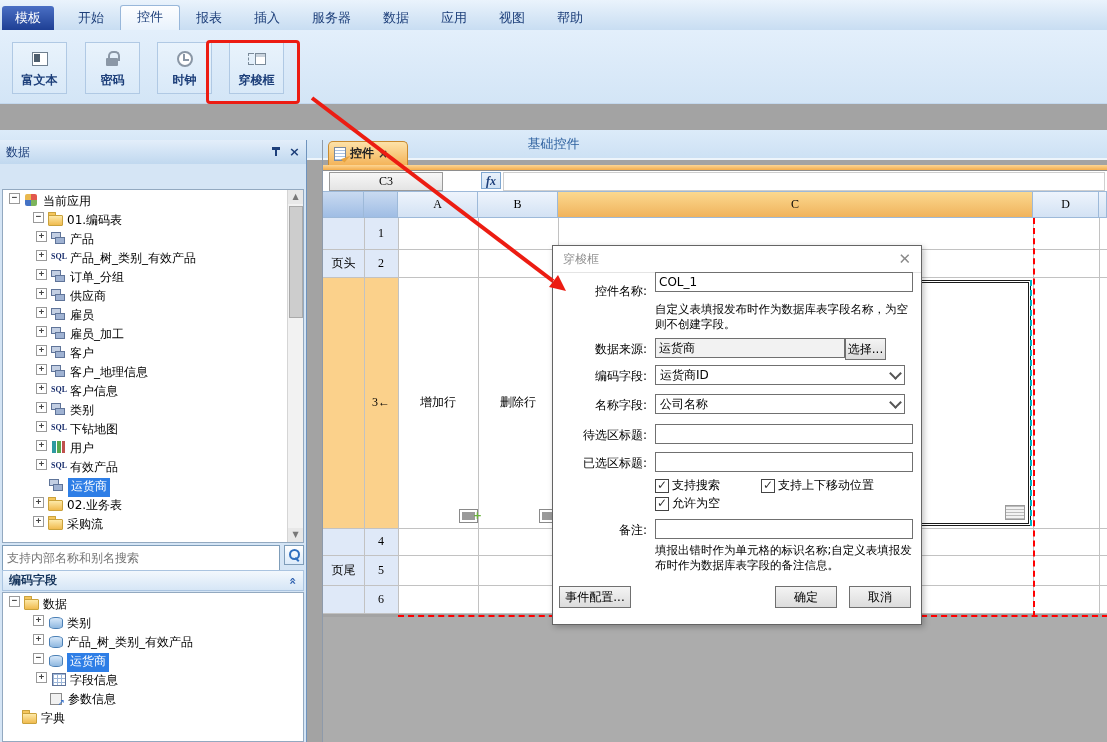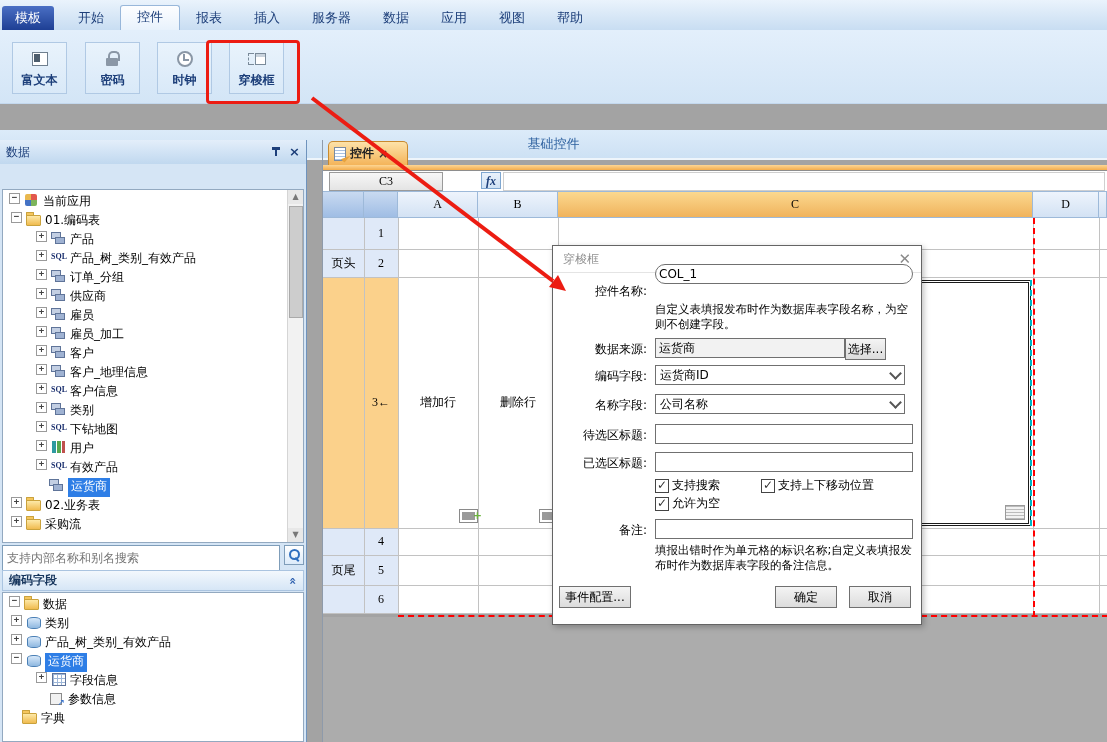--- a/index.html
+++ b/index.html
@@ -57,21 +57,21 @@
   .pinicon::after{content:"";position:absolute;left:1px;top:1px;width:8px;height:3px;background:#1d3f7a;}
   .xicon{color:#1d3f7a;font-weight:bold;font-size:13px;line-height:12px;}
   .sechdr{position:absolute;left:2px;right:2px;height:21px;background:linear-gradient(#f3f8fd,#d6e6f6);
        border:1px solid #aac4e0;box-sizing:border-box;display:flex;align-items:center;
        padding:0 6px;color:#17365d;font-weight:bold;font-size:12px;}
   .sechdr .sp{flex:1}
   .chev{display:inline-block;transform:rotate(90deg);color:#2c5fae;font-weight:bold;font-size:12px;}
   .treebox{position:absolute;left:2px;right:2px;background:#fff;border:1px solid #93a9c0;
        overflow:hidden;box-sizing:border-box;}
   .titem{display:flex;height:19px;white-space:nowrap;font-size:12px;}
-  .d0{padding-left:6px}.d1{padding-left:8px}.d2{padding-left:33px}
+  .d0{padding-left:6px}.d1{padding-left:30px}.d2{padding-left:33px}
   .exp{width:9px;height:9px;border:1px solid #9a9a9a;background:#fff;margin-right:4px;flex:none;
        position:relative;}
   .exp::before{position:absolute;left:0;top:-1px;width:9px;text-align:center;font:bold 9px/9px "DejaVu Sans Mono",monospace;color:#444;}
   .exp.plus::before{content:"+";}
   .exp.minus::before{content:"\2212";}
   .exp.none{border:none;background:transparent;}
   .tic{position:relative;width:16px;height:14px;margin-right:3px;flex:none;}
   .ic-cube::before{content:"";position:absolute;left:1px;top:1px;width:12px;height:12px;border-radius:2px;
        background:conic-gradient(#e2574c 0 25%,#7cb45c 0 50%,#4472c4 0 75%,#e9b84e 0);}
   .ic-folder::before{content:"";position:absolute;left:0;top:0;width:6px;height:3px;background:#f5c65d;
@@ -462,21 +462,21 @@
   </div>
 
   <div class="dialog">
     <div class="dtitle">
       <span>穿梭框</span>
       <span class="sp"></span>
       <span class="dclose">✕</span>
     </div>
 
     <div class="dl" style="top:37px">控件名称:</div>
-    <input class="di" style="top: 18px; border-radius: 10px;" value="COL_1">
+    <input class="di" style="top: 26px;" value="COL_1">
     <div class="dhelp" style="top:56px">自定义表填报发布时作为数据库表字段名称，为空</div>
     <div class="dhelp" style="top:71px">则不创建字段。</div>
 
     <div class="dl" style="top:95px">数据来源:</div>
     <input class="di gray" style="top: 92px; width: 182px;" value="运货商">
     <div class="dbtn" style="left:292px;top:92px;width:41px">选择...</div>
 
     <div class="dl" style="top:122px">编码字段:</div>
     <div class="combo" style="top:119px">
       <span>运货商ID</span>

